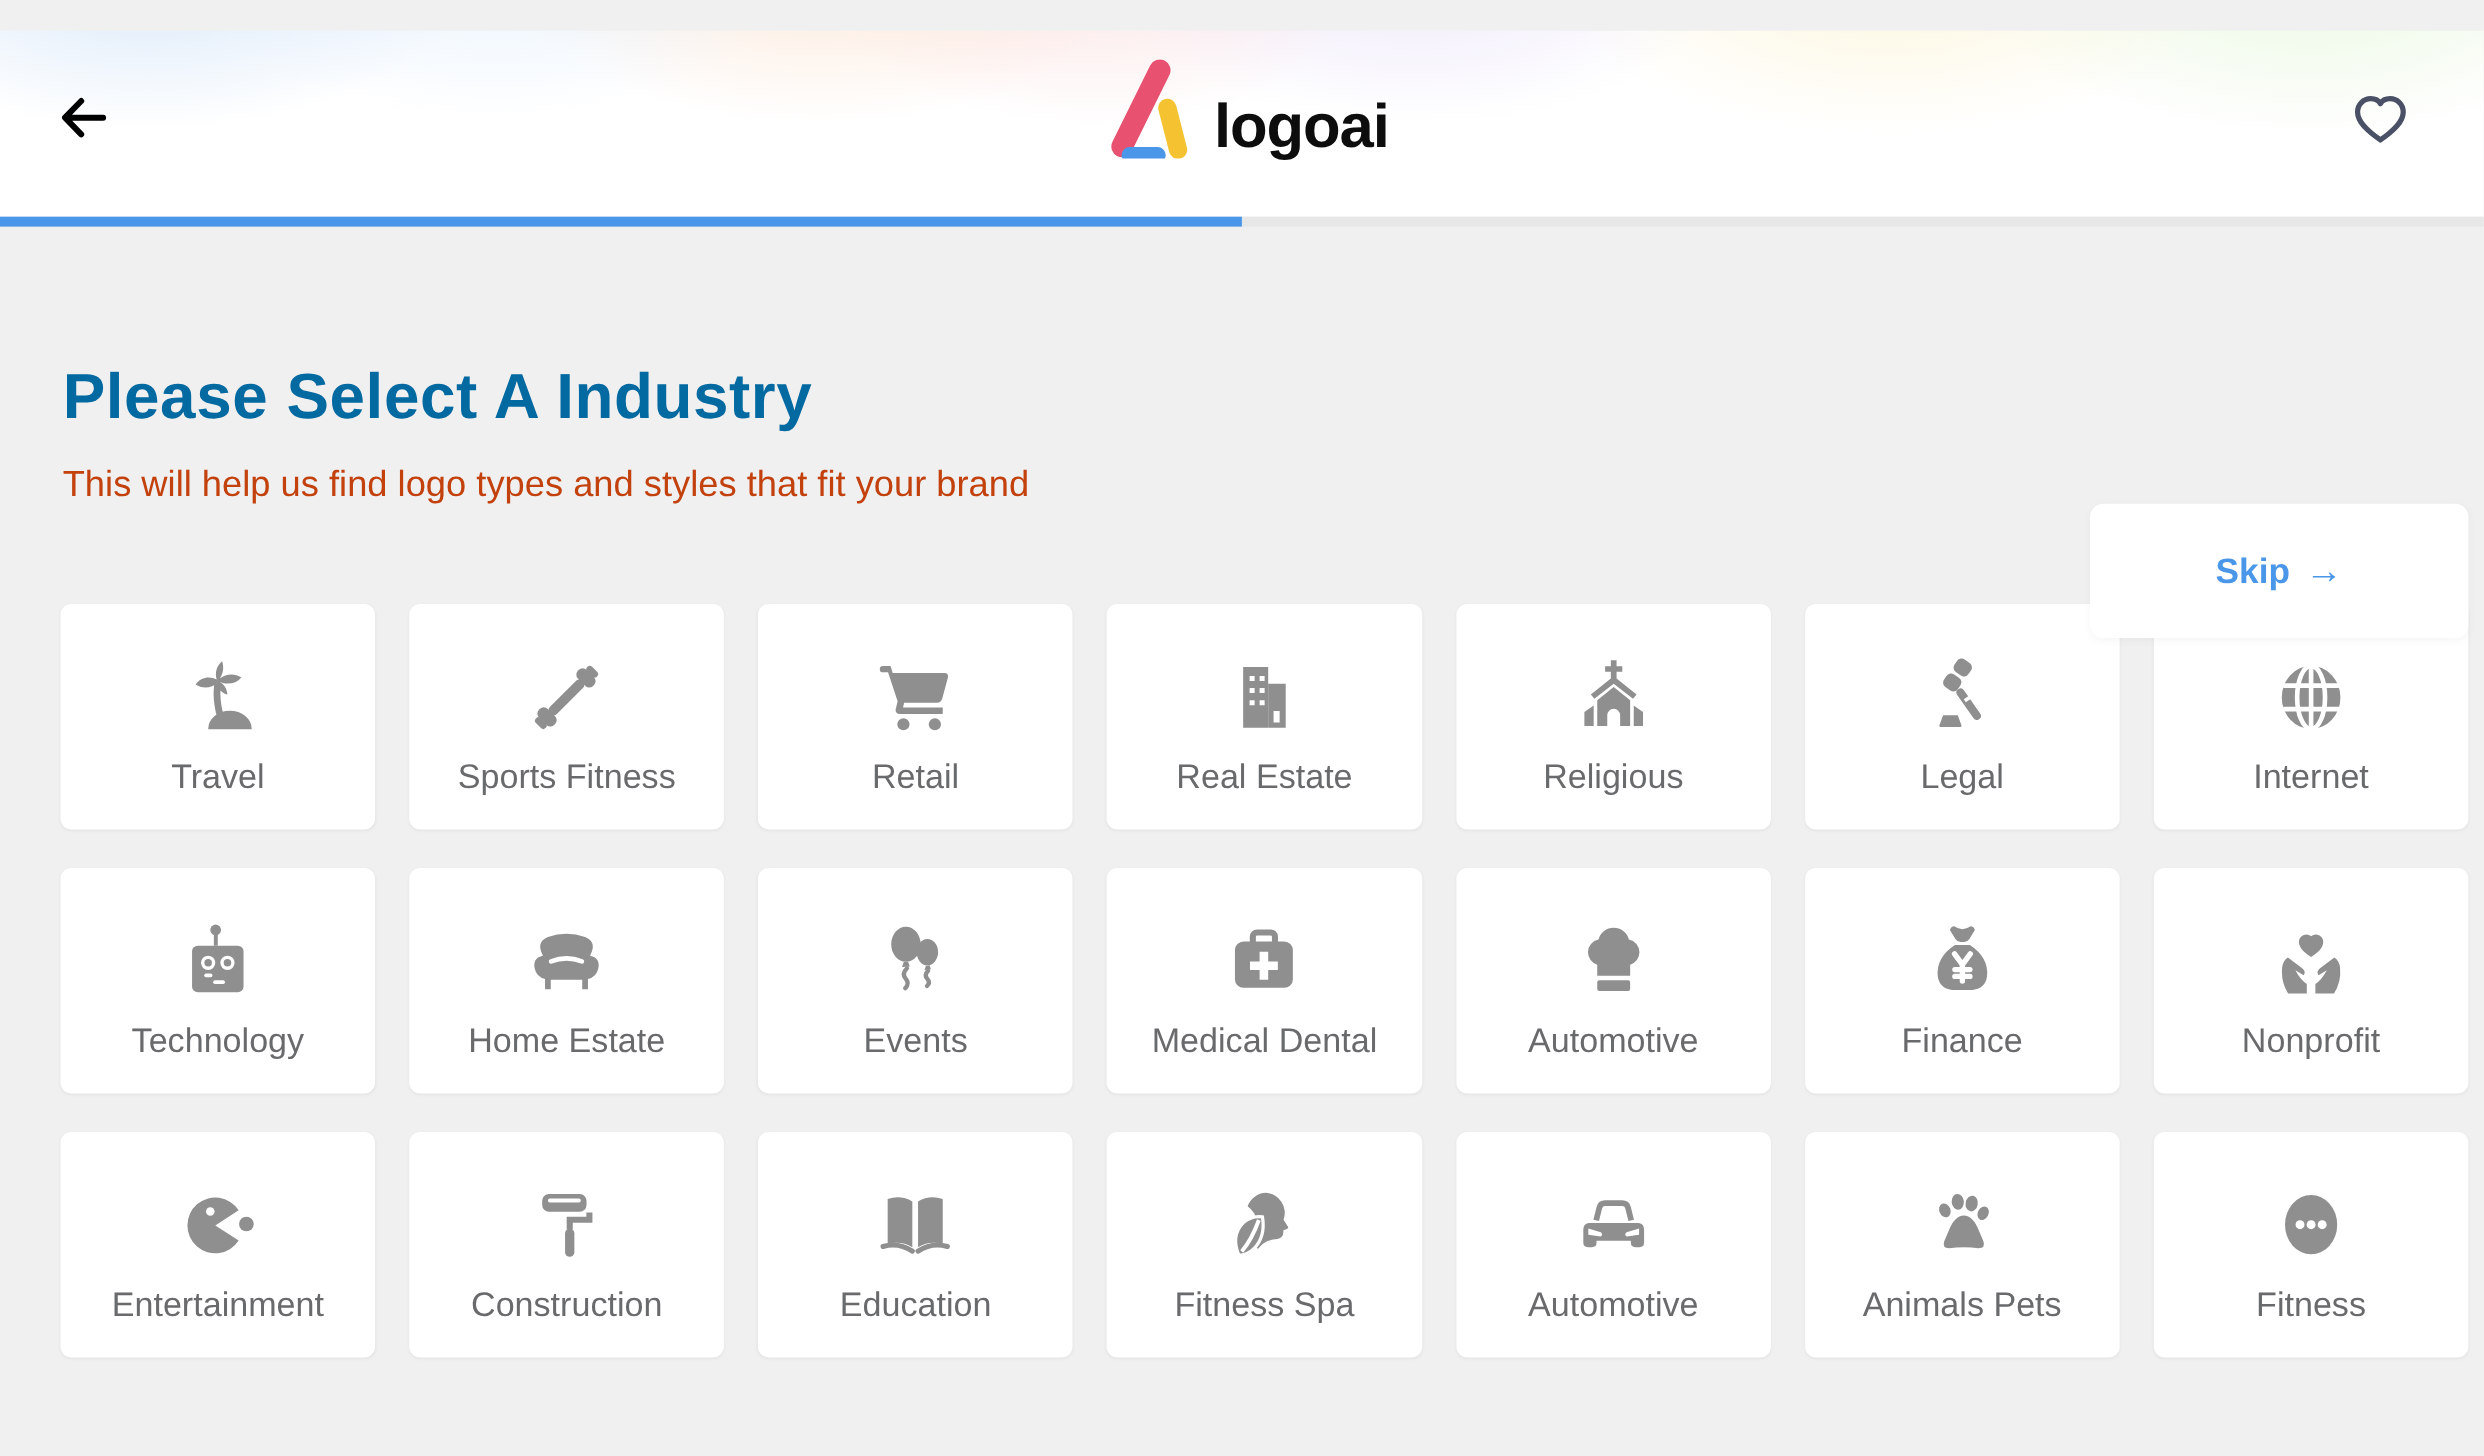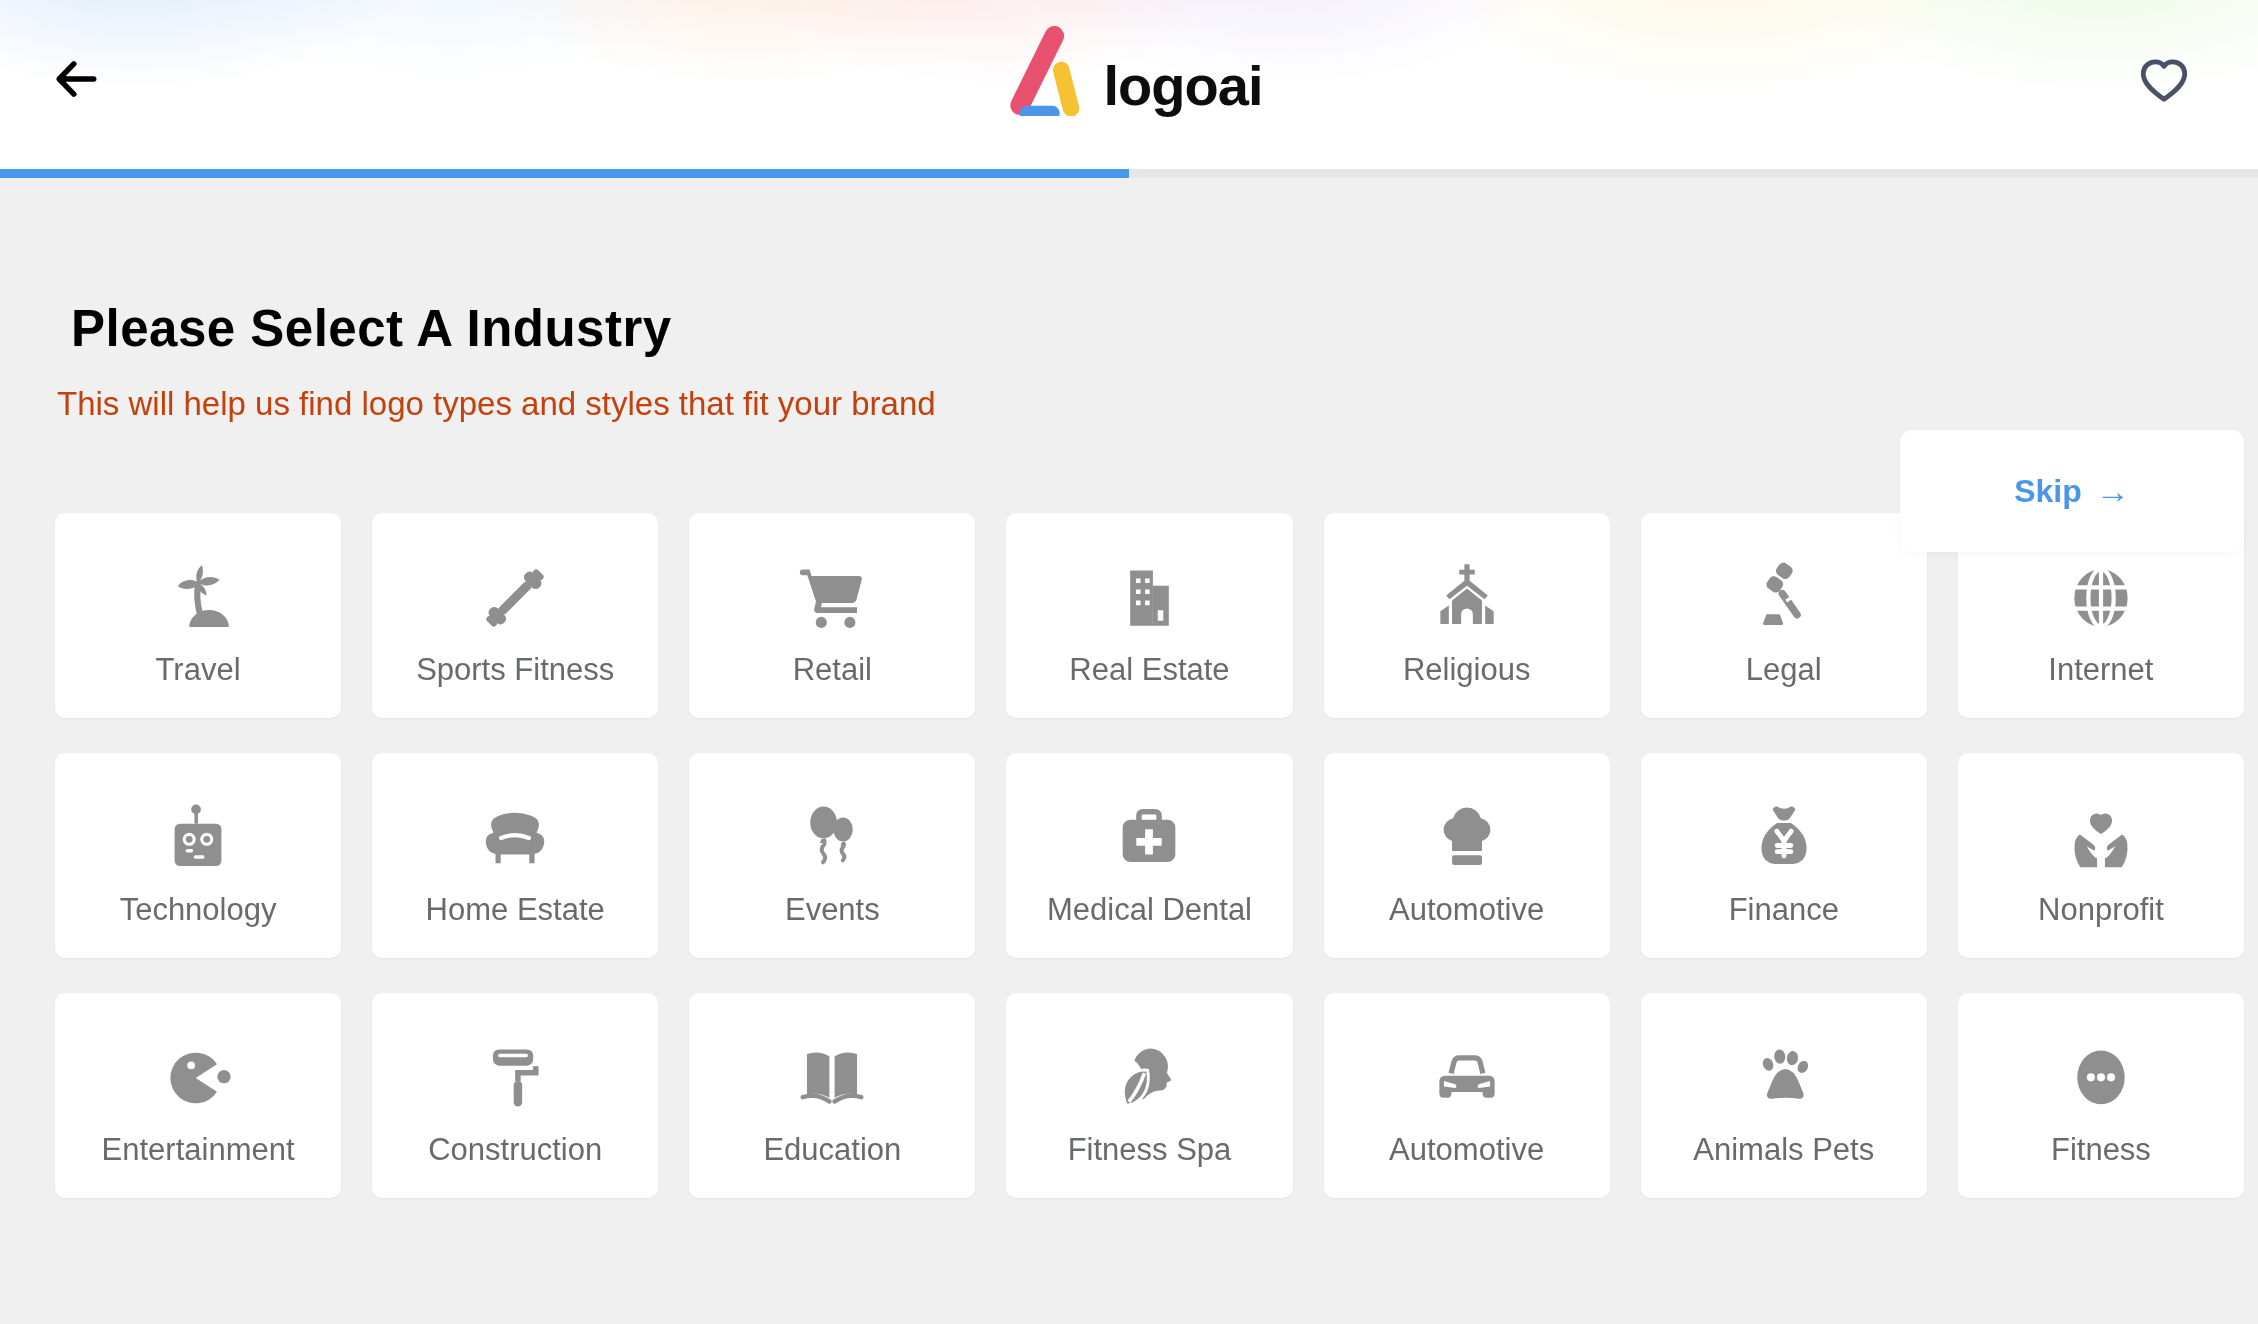--- a/index.html
+++ b/index.html
@@ -14,41 +14,41 @@
     position:relative;height:169px;
     background:
       radial-gradient(ellipse 420px 200px at 6% -30%, rgba(186,214,244,.55), transparent 70%),
       radial-gradient(ellipse 380px 190px at 20% -30%, rgba(205,228,250,.40), transparent 70%),
       radial-gradient(ellipse 400px 200px at 33% -32%, rgba(250,216,190,.55), transparent 70%),
       radial-gradient(ellipse 360px 200px at 44% -32%, rgba(248,204,204,.50), transparent 70%),
       radial-gradient(ellipse 400px 200px at 57% -32%, rgba(222,212,246,.50), transparent 70%),
       radial-gradient(ellipse 430px 210px at 76% -32%, rgba(250,241,200,.62), transparent 72%),
       radial-gradient(ellipse 430px 210px at 93% -32%, rgba(221,244,206,.62), transparent 72%),
       #ffffff;
-    display:flex;align-items:center;
+    display:flex;align-items:center;margin-top:28px;
   }
   .icon-btn{background:transparent;border:none;padding:0;cursor:pointer;display:flex;align-items:center;justify-content:center;}
   .back-btn{position:absolute;left:48px;top:52px;width:56px;height:56px;}
   .fav-btn{position:absolute;right:62px;top:48px;width:64px;height:64px;}
   .logo{
     position:absolute;left:50%;top:26px;transform:translateX(-50%);
     display:flex;align-items:flex-end;gap:10px;cursor:pointer;
   }
   .logo .wordmark{
     font-size:56px;font-weight:800;color:#0d0d0d;letter-spacing:-1px;
     line-height:1;padding-bottom:6px;
   }
   
   .progress{height:9px;background:#e7e7e8;position:relative;}
   .progress .fill{height:100%;background:#4a96e8;width:50%;}
   
   main{position:relative;padding:0 14px 0 55px;}
   h1{
-    margin:122px 0 0 16px;font-size:51px;line-height:1.15;
-    color:#000000;font-weight:bold;letter-spacing:0.5px;
+    margin:122px 0 0 2px;font-size:58px;line-height:1.15;
+    color:#0369a1;font-weight:bold;letter-spacing:0.5px;
   }
   .subtitle{margin:26px 0 0 2px;font-size:33px;color:#c2410c;}
   .skip-btn{
     position:absolute;right:14px;top:130px;width:344px;height:122px;
     background:#ffffff;border:none;border-radius:12px;
     box-shadow:0 2px 8px rgba(0,0,0,.04);
     color:#4a96e8;font-size:32px;font-weight:bold;cursor:pointer;
     font-family:"Liberation Sans",sans-serif;
     display:flex;align-items:center;justify-content:center;gap:14px;
   }

